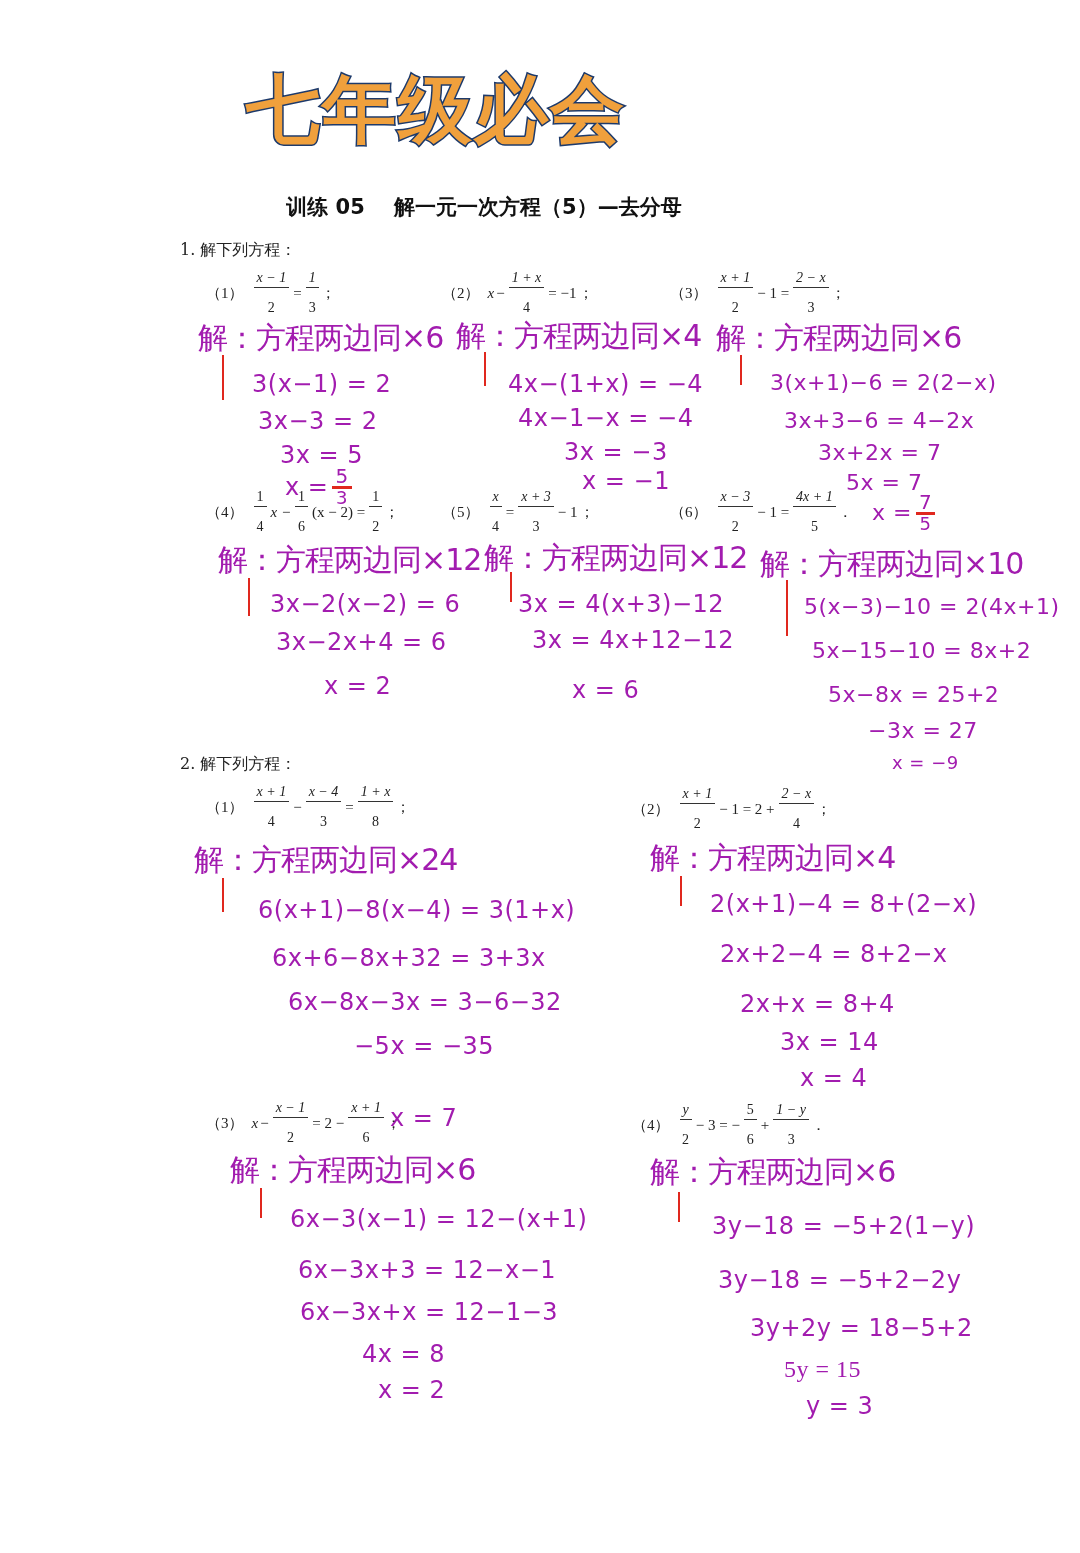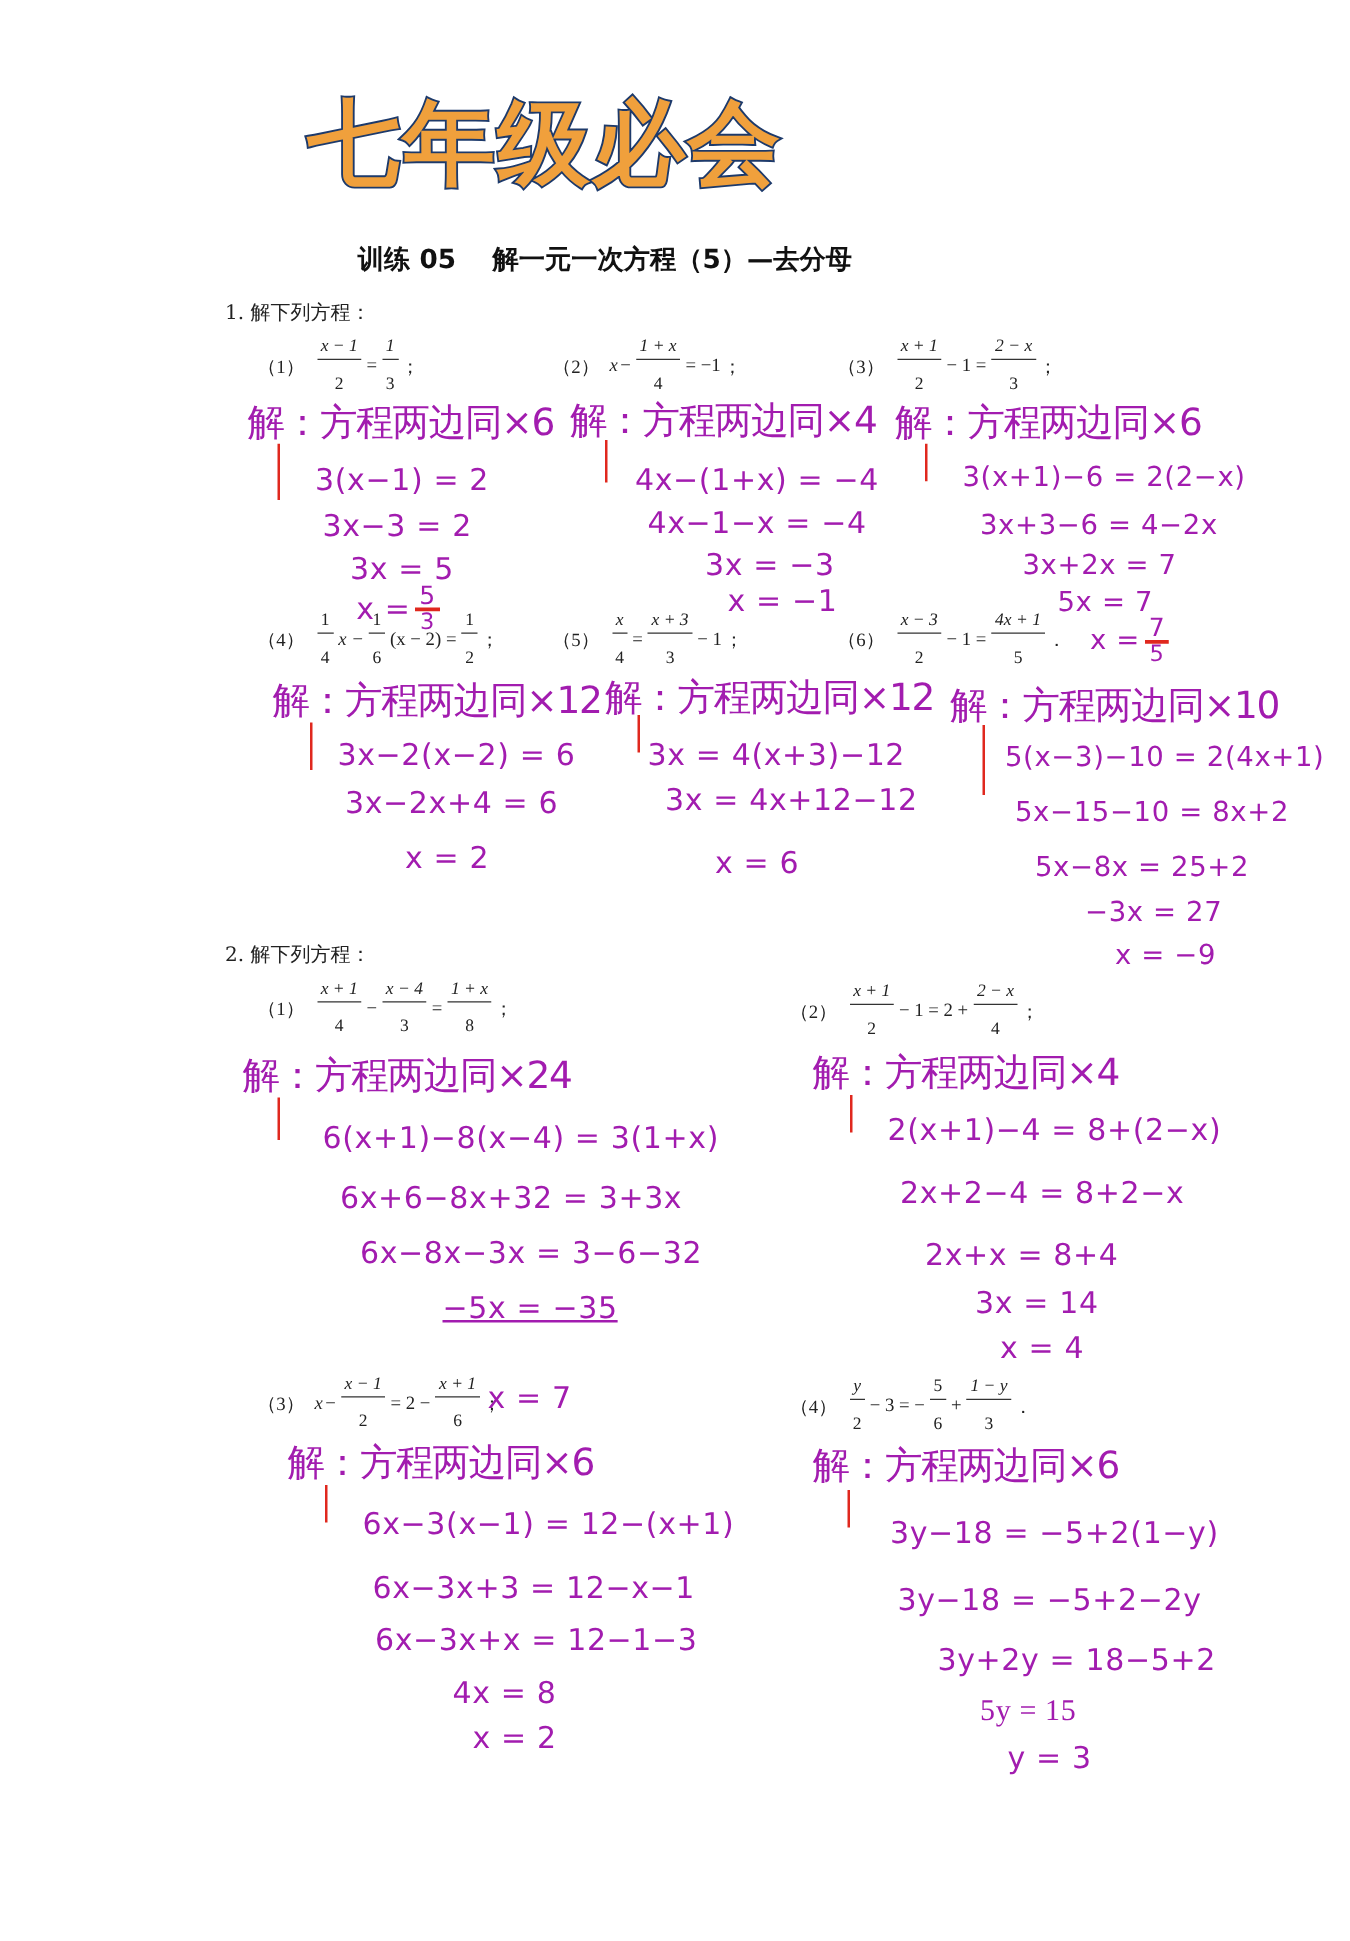--- a/index.html
+++ b/index.html
@@ -14,21 +14,21 @@
       overflow: hidden;
       font-family: "DejaVu Serif", "Liberation Serif", serif;
       color: #1a1a1a;
     }
     .banner {
       position: absolute;
       left: 0;
       top: 78px;
       width: 872px;
       text-align: center;
-      font-family: Liberation Sans, sans-serif;
+      font-family: Liberation Mono, monospace;
       font-weight: bold;
       font-size: 74px;
       letter-spacing: 2px;
       color: #f0a03c;
       -webkit-text-stroke: 3px #1d3a6b;
       paint-order: stroke fill;
       line-height: 1;
     }
     .subtitle {
       position: absolute;
@@ -260,21 +260,21 @@
 <div class="hw hw-line" style="left:518px; top:590px;">3x = 4(x+3)−12</div>
 <div class="hw hw-line" style="left:532px; top:626px;">3x = 4x+12−12</div>
 <div class="hw hw-line" style="left:572px; top:676px;">x = 6</div>
 
 <div class="hw hw-head" style="left:760px; top:544px;">解：方程两边同×10</div>
 <div class="hw-tick" style="left:786px; top:580px; height:56px;"></div>
 <div class="hw hw-line" style="left:804px; top:594px; font-size:22px;">5(x−3)−10 = 2(4x+1)</div>
 <div class="hw hw-line" style="left:812px; top:638px; font-size:22px;">5x−15−10 = 8x+2</div>
 <div class="hw hw-line" style="left:828px; top:682px; font-size:22px;">5x−8x = 25+2</div>
 <div class="hw hw-line" style="left:868px; top:718px; font-size:22px;">−3x = 27</div>
-<div class="hw hw-line" style="left:892px; top:752px; font-size:22px;">x = −9</div>
+<div class="hw hw-line" style="left:892px; top:752px; font-size:18px;">x = −9</div>
 
 <div class="section-heading" style="left:180px; top:754px;">2. 解下列方程：</div>
 
 <div class="problem" style="left:206px; top:784px;">
   <span class="num">（1）</span>
   <span class="frac">
     <span class="top">x + 1</span>
     <span class="bot">4</span>
   </span>
   <span class="op">−</span>
@@ -302,21 +302,21 @@
     <span class="bot">4</span>
   </span>
   <span>；</span>
 </div>
 
 <div class="hw hw-head" style="left:194px; top:840px;">解：方程两边同×24</div>
 <div class="hw-tick" style="left:222px; top:878px; height:34px;"></div>
 <div class="hw hw-line" style="left:258px; top:896px;">6(x+1)−8(x−4) = 3(1+x)</div>
 <div class="hw hw-line" style="left:272px; top:944px;">6x+6−8x+32 = 3+3x</div>
 <div class="hw hw-line" style="left:288px; top:988px;">6x−8x−3x = 3−6−32</div>
-<div class="hw hw-line" style="left:354px; top:1032px;text-decoration:underline;">−5x = −35</div>
+<div class="hw hw-line" style="left:354px; top:1032px;">−5x = −35</div>
 <div class="hw hw-line" style="left:390px; top:1064px;margin-top:40px;">x = 7</div>
 
 <div class="hw hw-head" style="left:650px; top:838px;">解：方程两边同×4</div>
 <div class="hw-tick" style="left:680px; top:876px; height:30px;"></div>
 <div class="hw hw-line" style="left:710px; top:890px;">2(x+1)−4 = 8+(2−x)</div>
 <div class="hw hw-line" style="left:720px; top:940px;">2x+2−4 = 8+2−x</div>
 <div class="hw hw-line" style="left:740px; top:990px;">2x+x = 8+4</div>
 <div class="hw hw-line" style="left:780px; top:1028px;">3x = 14</div>
 <div class="hw hw-line" style="left:800px; top:1064px;">x = 4</div>
 

